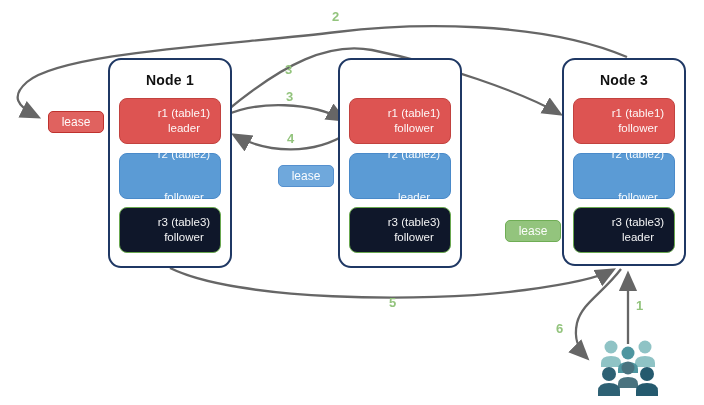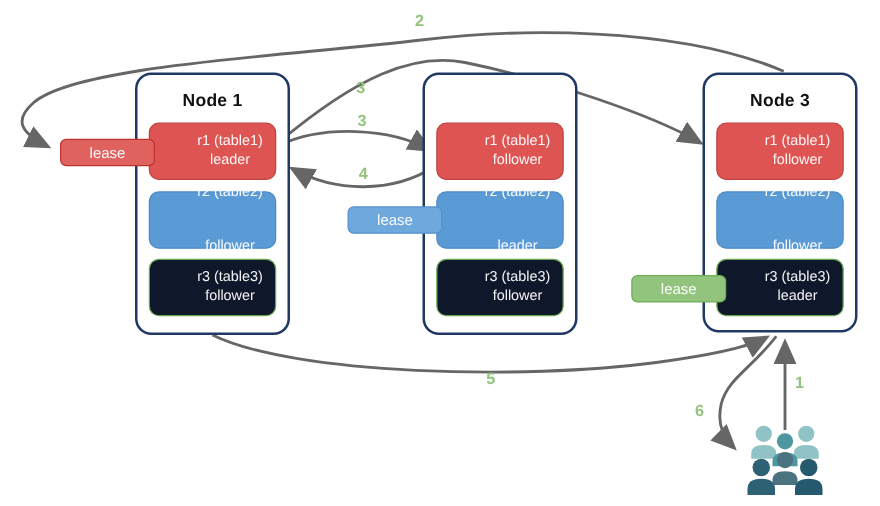--- a/index.html
+++ b/index.html
@@ -18,21 +18,21 @@
   .replica { position:absolute; left:9px; width:102px; height:46px; border-radius:8px;
              box-sizing:border-box; border:1.5px solid; display:flex; flex-direction:column;
              align-items:center; justify-content:center; color:rgba(255,255,255,.95);
              font-size:11.5px; line-height:1.32; text-align:center;padding-left:28px; }
   .replica.r1 { top:38px; } .replica.r2 { top:93px;gap:28px; } .replica.r3 { top:147px; }
   .replica.red   { background:#DD5452; border-color:#C2423F; }
   .replica.blue  { background:#5B9BD5; border-color:#4A8AC9; }
   .replica.green { background:#0f172a; border-color:#69A84F; }
 
   
-  .lease { position:absolute; width:76px; height:22px; border-radius:5px; box-sizing:border-box;
+  .lease { position:absolute; width:56px; height:22px; border-radius:5px; box-sizing:border-box;
            border:1.5px solid; display:flex; align-items:center; justify-content:center;
            color:rgba(255,255,255,.96); font-size:12px; }
   .lease.red   { left:48px;  top:111px; background:#E0625F; border-color:#BE312D; }
   .lease.blue  { left:278px; top:165px; background:#6FA8DC; border-color:#5590CE; }
   .lease.green { left:505px; top:220px; background:#93C47D; border-color:#6FAD55; }
 
   
   .step { position:absolute; color:#93C47D; font-size:13px; font-weight:bold; }
   .step.s2  { left:332px; top:9px; }
   .step.s3a { left:285px; top:62px; }

